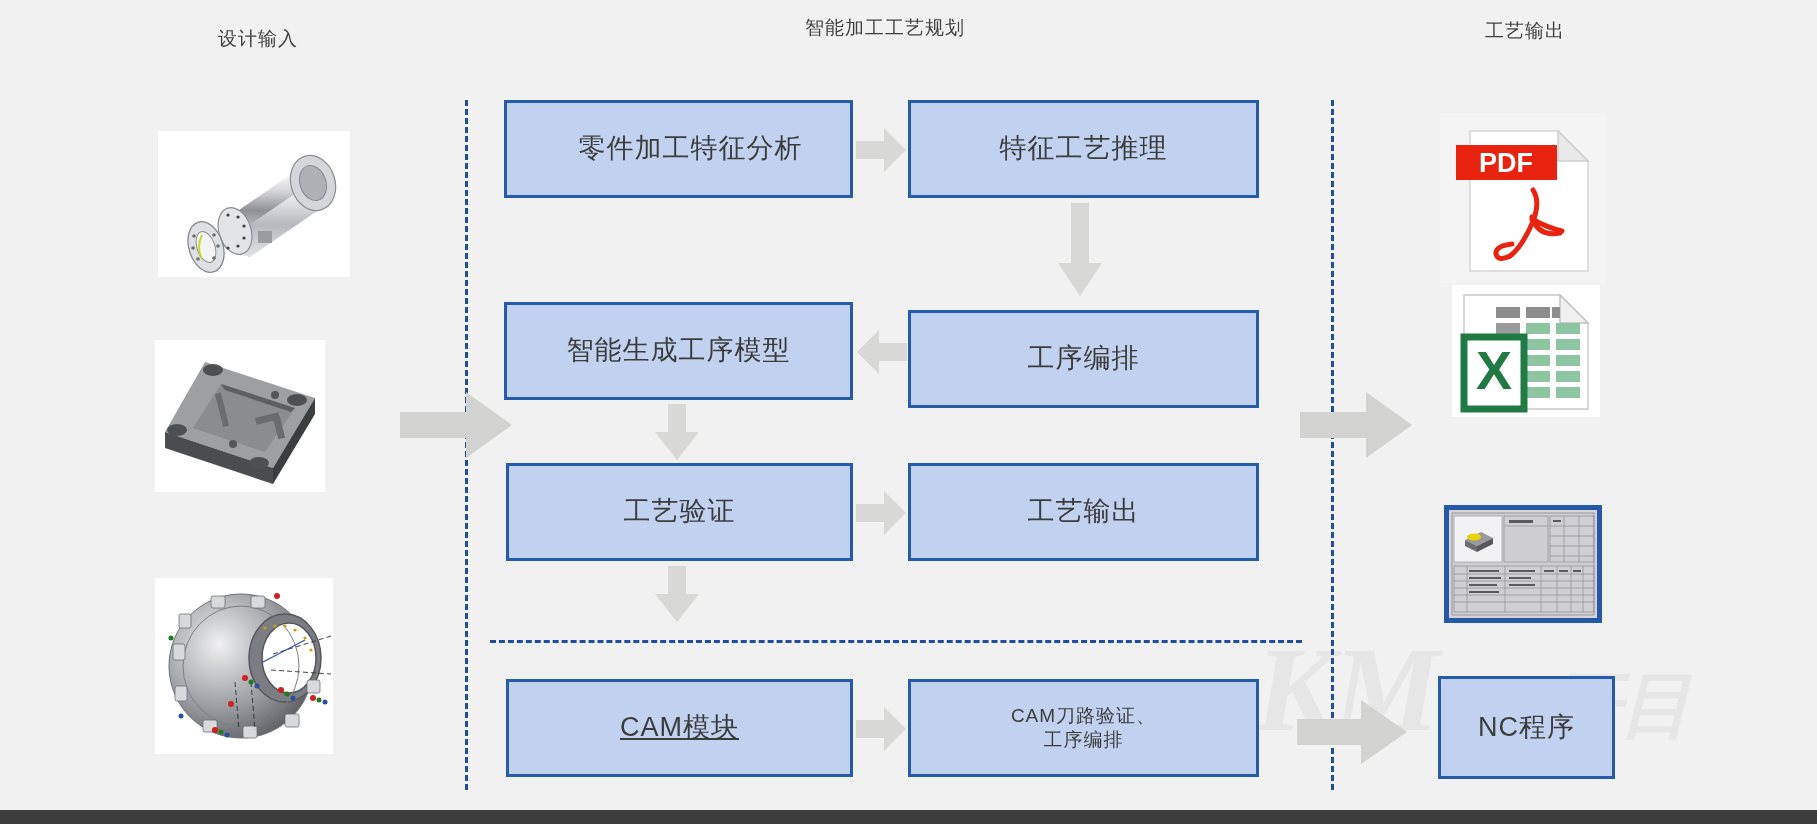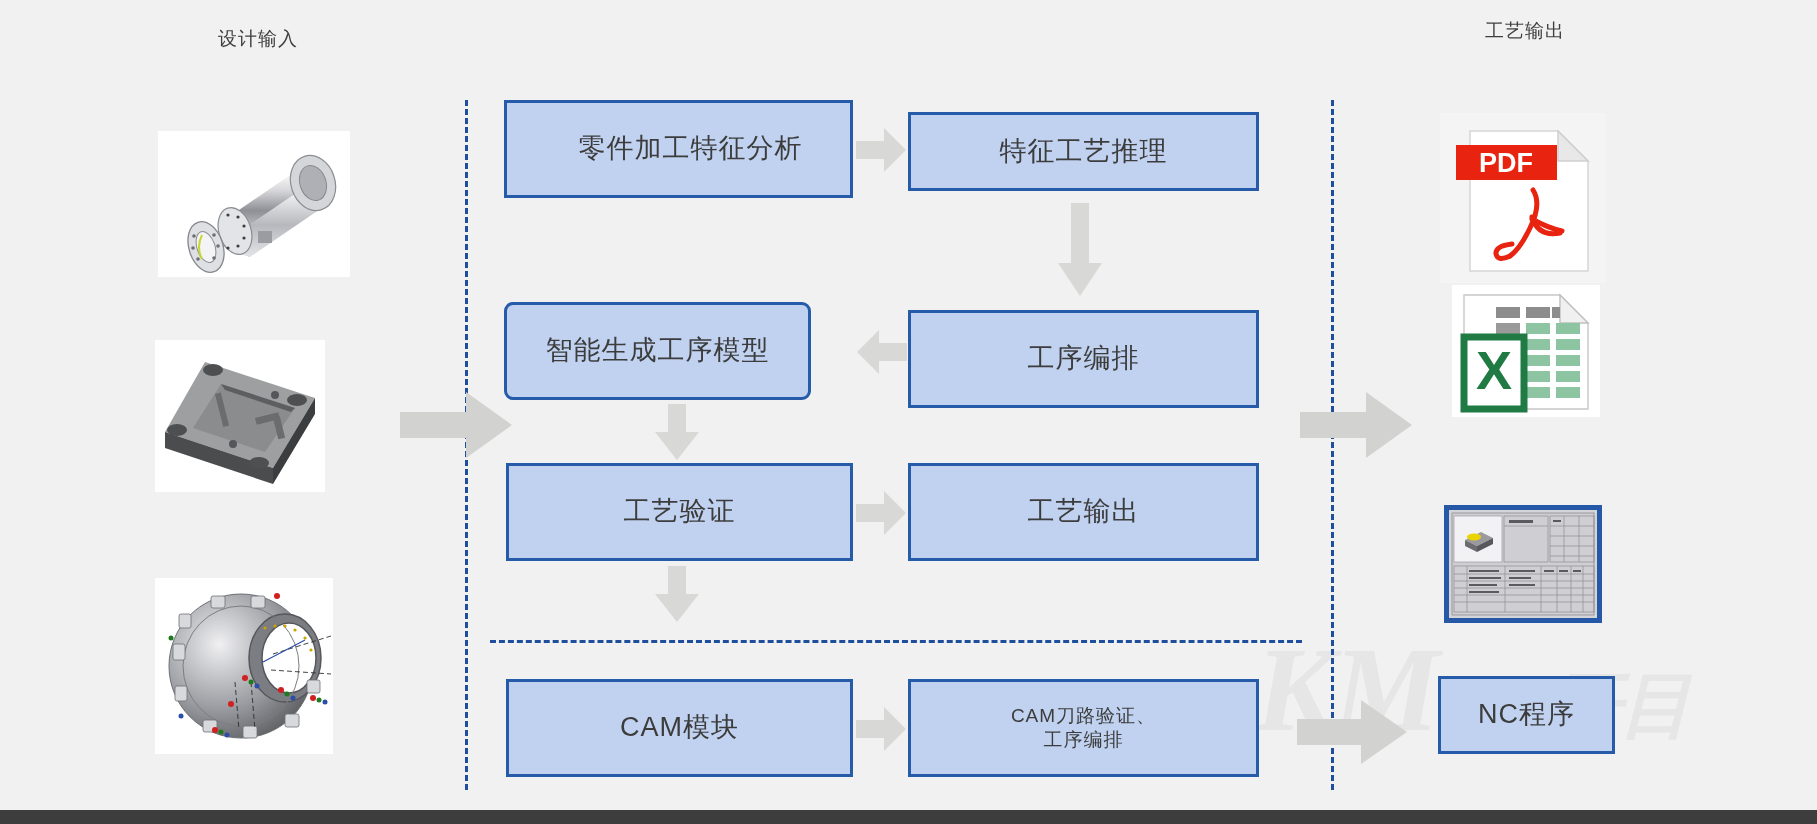--- a/index.html
+++ b/index.html
@@ -68,20 +68,21 @@
 </head>
 <body>
 
 <div id="stage">
 
   <div class="watermark">
     <span>KM</span><span class="wm-small">Soft开目</span>
   </div>
 
   <div class="col-title" id="title-left">设计输入</div>
+  <div class="col-title" id="title-center">智能加工工艺规划</div>
   <div class="col-title" id="title-right">工艺输出</div>
 
   <div class="vdash" id="vdash-left"></div>
   <div class="vdash" id="vdash-right"></div>
   <div id="hdash"></div>
 
   <div class="thumb" style="left:158px;top:131px;width:192px;height:146px;">
     <svg width="192" height="146" viewBox="0 0 192 146">
       <rect x="0" y="0" width="192" height="146" fill="#ffffff"></rect>
       <defs>
@@ -226,39 +227,39 @@
 
   <div class="arrow" style="left:400px;top:392px;">
     <svg width="112" height="66" viewBox="0 0 112 66">
         <polygon points="0,20 66,20 66,0 112,33 66,66 66,46 0,46" fill="#d2d2d0"></polygon>
       </svg>
   </div>
 
   <div class="pbox" style="left:504px;top:100px;width:349px;height:98px;padding-left:24px;">
     <span>零件加工特征分析</span>
   </div>
-  <div class="pbox" style="left:908px;top:112px;width:351px;height:79px;">
+  <div class="pbox" style="left:908px;top:100px;width:351px;height:98px;">
     <span>特征工艺推理</span>
   </div>
 
-  <div class="pbox" style="left:504px;top:302px;width:307px;height:98px;border-radius:9px;">
+  <div class="pbox" style="left:504px;top:302px;width:349px;height:98px;">
     <span>智能生成工序模型</span>
   </div>
   <div class="pbox" style="left:908px;top:302px;width:351px;height:98px;margin-top:8px;">
     <span>工序编排</span>
   </div>
 
   <div class="pbox" style="left:506px;top:463px;width:347px;height:98px;align-items:center;">
     <span>工艺验证</span>
   </div>
   <div class="pbox" style="left:908px;top:463px;width:351px;height:98px;">
     <span>工艺输出</span>
   </div>
 
-  <div class="pbox" style="left:506px;top:679px;width:347px;height:98px;">
+  <div class="pbox" style="left:506px;top:679px;width:347px;height:98px;text-decoration:underline;">
     <span>CAM模块</span>
   </div>
   <div class="pbox two-line" style="left:908px;top:679px;width:351px;height:98px;">
     <span>
       <span>CAM刀路验证、</span><br>
       <span>工序编排</span>
     </span>
   </div>
 
   <div class="arrow" style="left:856px;top:128px;">
@@ -401,18 +402,18 @@
         <rect x="20" y="81" width="30" height="2"></rect>
           <rect x="95" y="60" width="10" height="2"></rect>
         <rect x="110" y="60" width="9" height="2"></rect>
           <rect x="124" y="60" width="8" height="2"></rect>
         <rect x="60" y="10" width="24" height="3"></rect>
           <rect x="104" y="10" width="8" height="2"></rect>
       </g>
     </svg>
   </div>
 
-  <div class="pbox" style="left:1438px;top:676px;width:177px;height:78px;">
+  <div class="pbox" style="left:1438px;top:676px;width:177px;height:103px;">
     <span>NC程序</span>
   </div>
 
   <div class="bottom-strip"></div>
 </div>
 
 </body></html>

